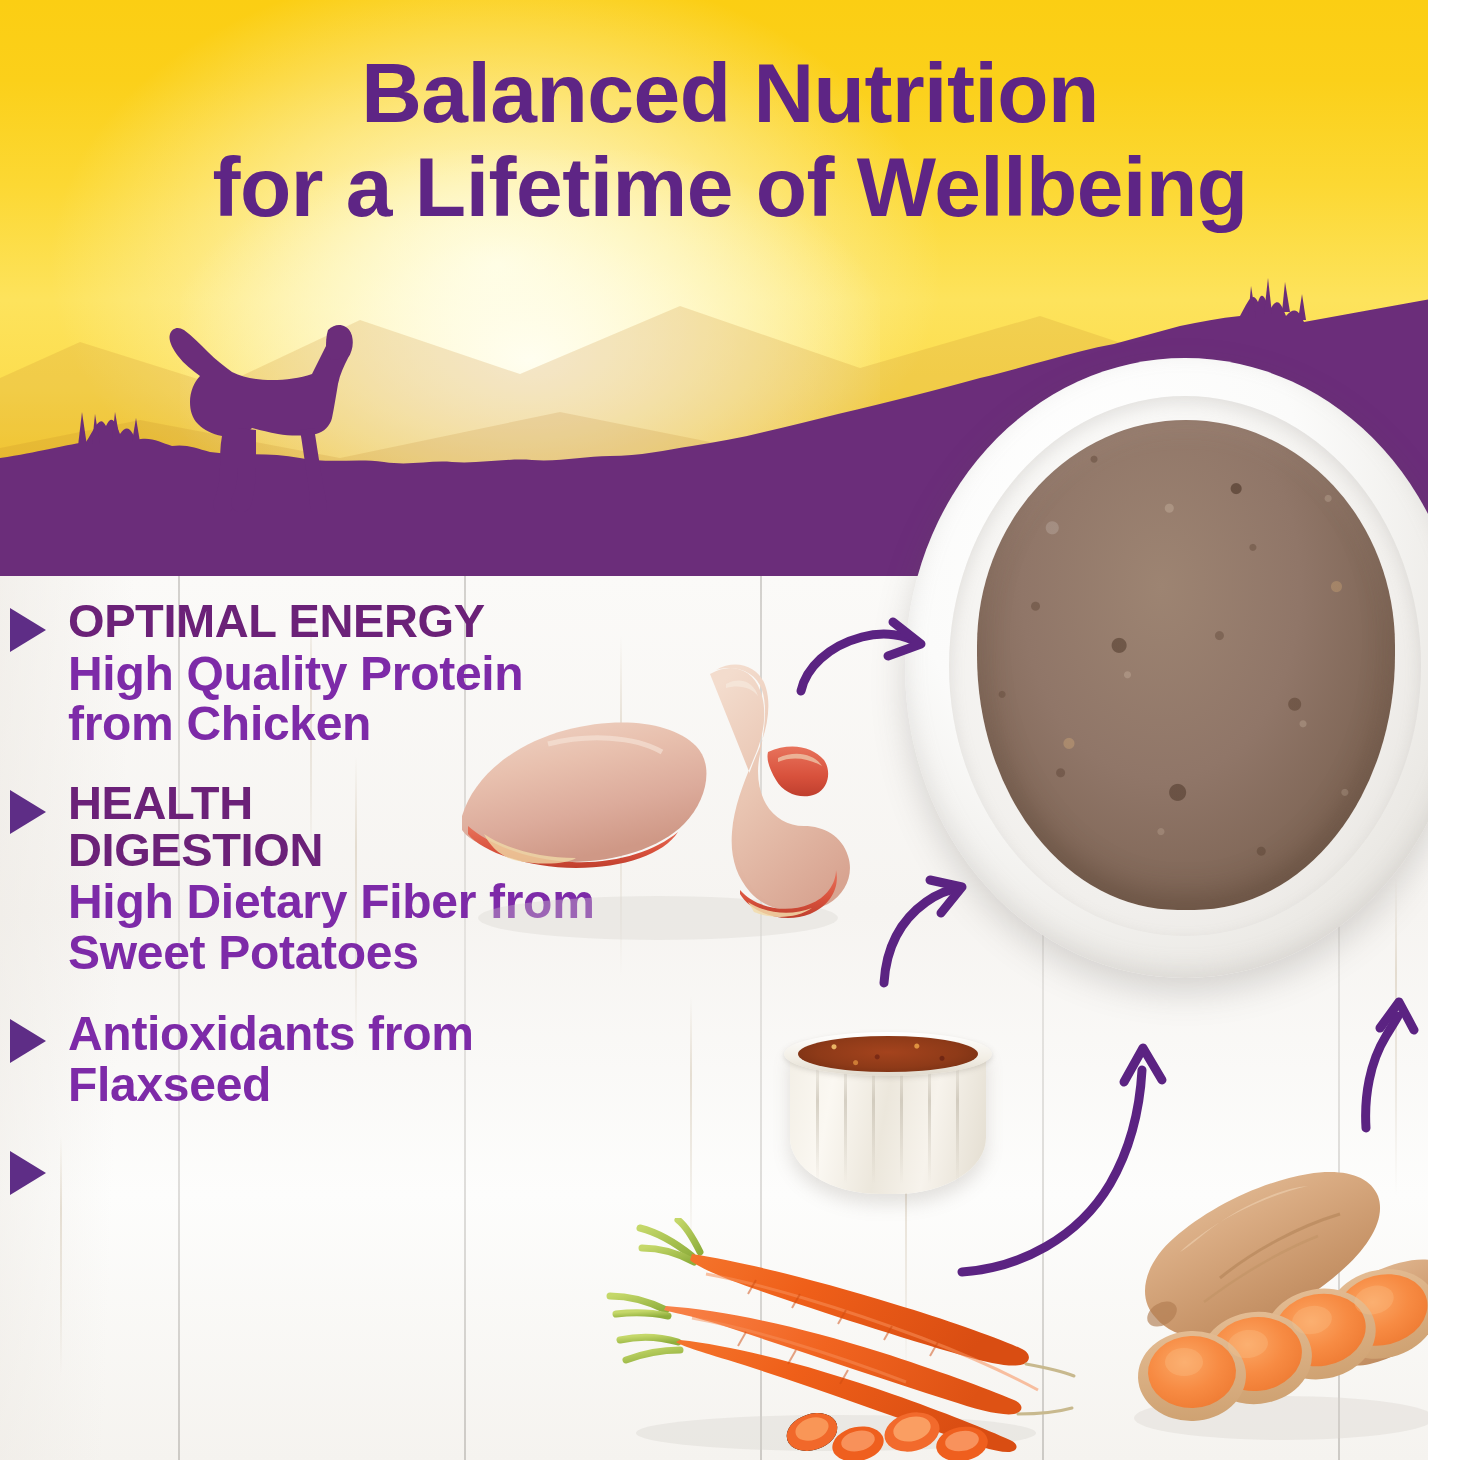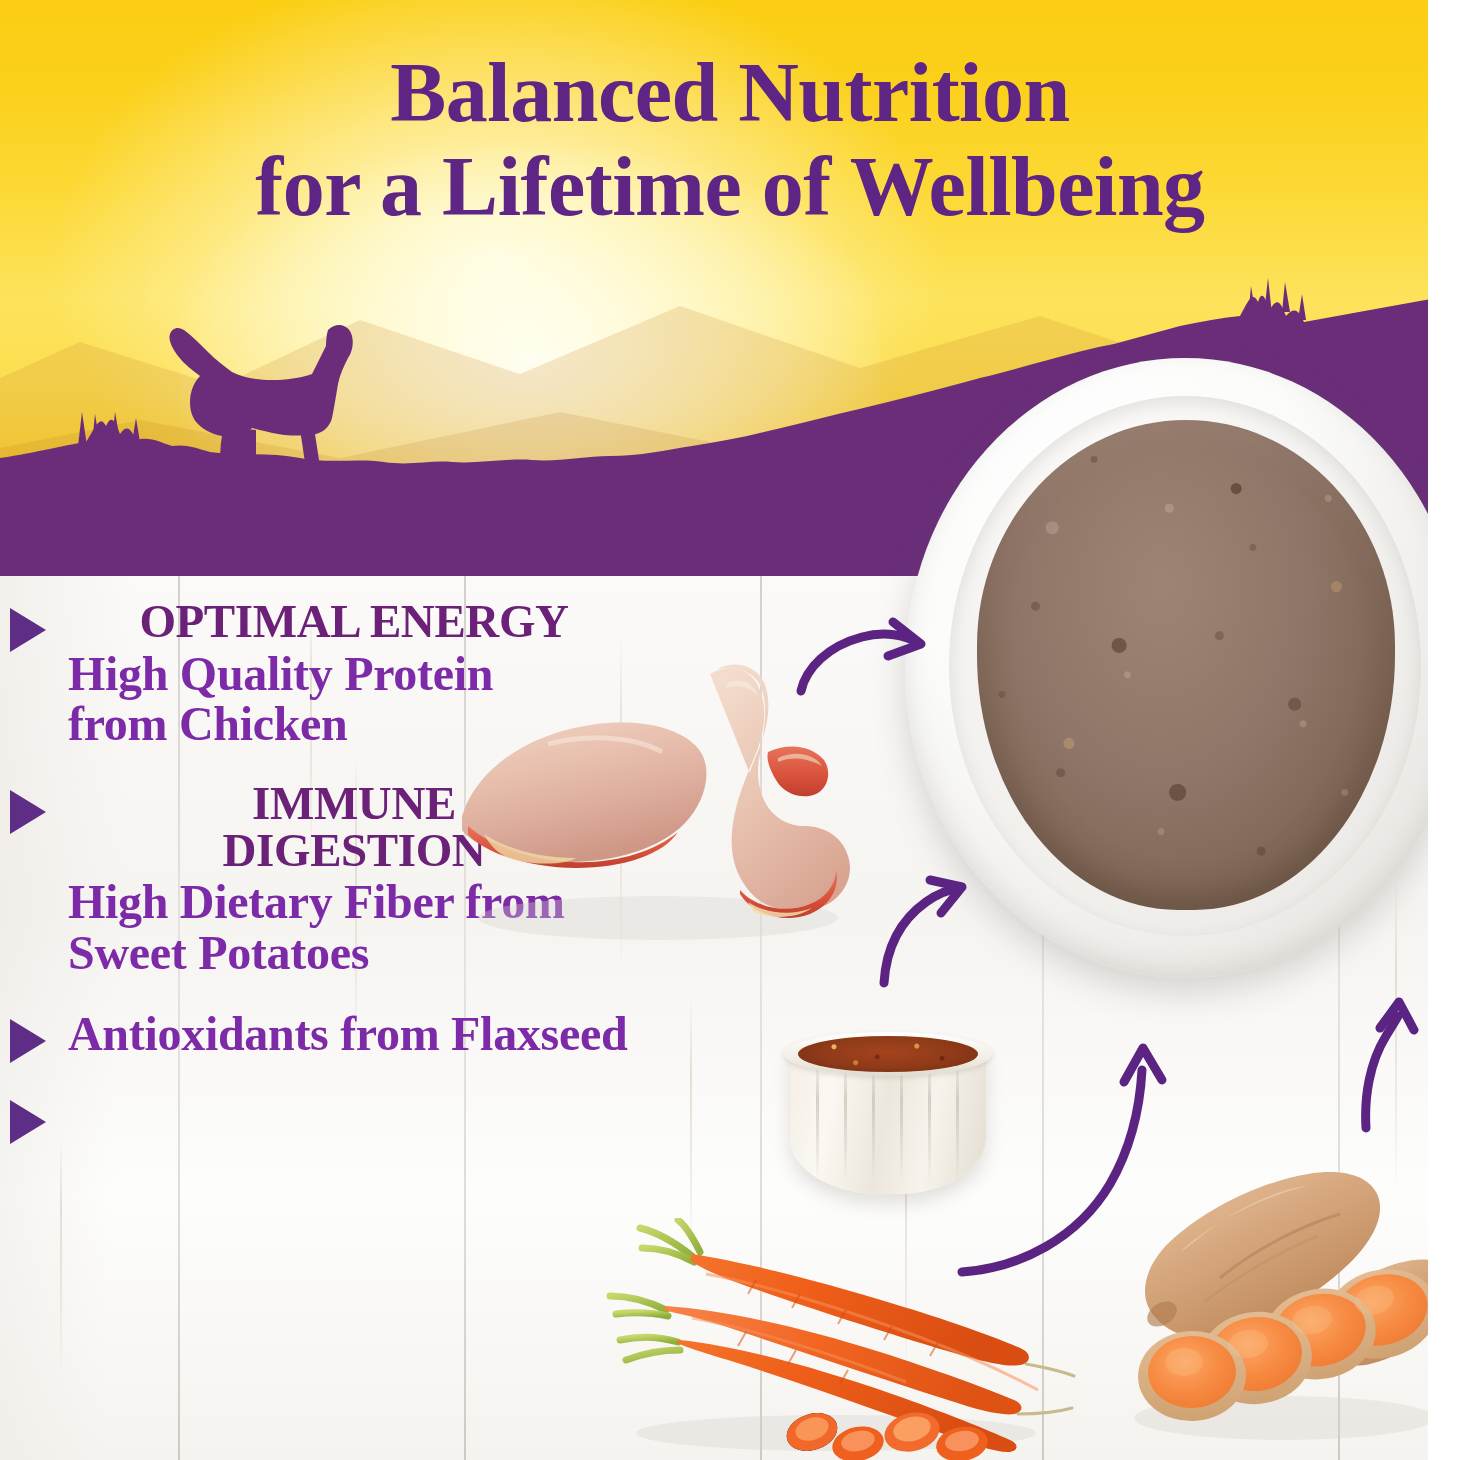--- a/index.html
+++ b/index.html
@@ -5,21 +5,21 @@
   html, body {
     margin: 0;
     padding: 0;
     background: #ffffff;
   }
   #poster {
     position: relative;
     width: 1428px;
     height: 1460px;
     overflow: hidden;
-    font-family: Liberation Serif, serif;
+    font-family: Liberation Sans, sans-serif;
     background: #22c55e;
   }
 
   
   .header-scene {
     position: absolute;
     left: 0; top: 0;
     width: 1460px;
     height: 576px;
     overflow: hidden;
@@ -106,21 +106,20 @@
     border-left: 36px solid #5E2D86;
   }
   .benefit-title {
     color: #6B2178;
     font-size: 47px;
     font-weight: bold;
     line-height: 0.99;
     letter-spacing: -0.4px;
     margin: 0 0 4px 0;
     white-space: pre-line;
-    text-align: center;
   }
   .benefit-sub {
     color: #7D2AA8;
     font-size: 48px;
     font-weight: bold;
     line-height: 1.06;
     letter-spacing: -0.3px;
     margin: 0;
     white-space: pre-line;
   }
@@ -551,21 +550,21 @@
 
     <div class="benefit-item">
       <span class="bullet-marker"></span>
       <div class="benefit-title">OPTIMAL ENERGY</div>
       <div class="benefit-sub">High Quality Protein
 from Chicken</div>
     </div>
 
     <div class="benefit-item">
       <span class="bullet-marker"></span>
-      <div class="benefit-title">IMMUNE
+      <div class="benefit-title">HEALTH
 DIGESTION</div>
       <div class="benefit-sub">High Dietary Fiber from
 Sweet Potatoes</div>
     </div>
 
     <div class="benefit-item">
       <span class="bullet-marker"></span>
       <div class="benefit-sub">Antioxidants from Flaxseed</div>
     </div>
 

